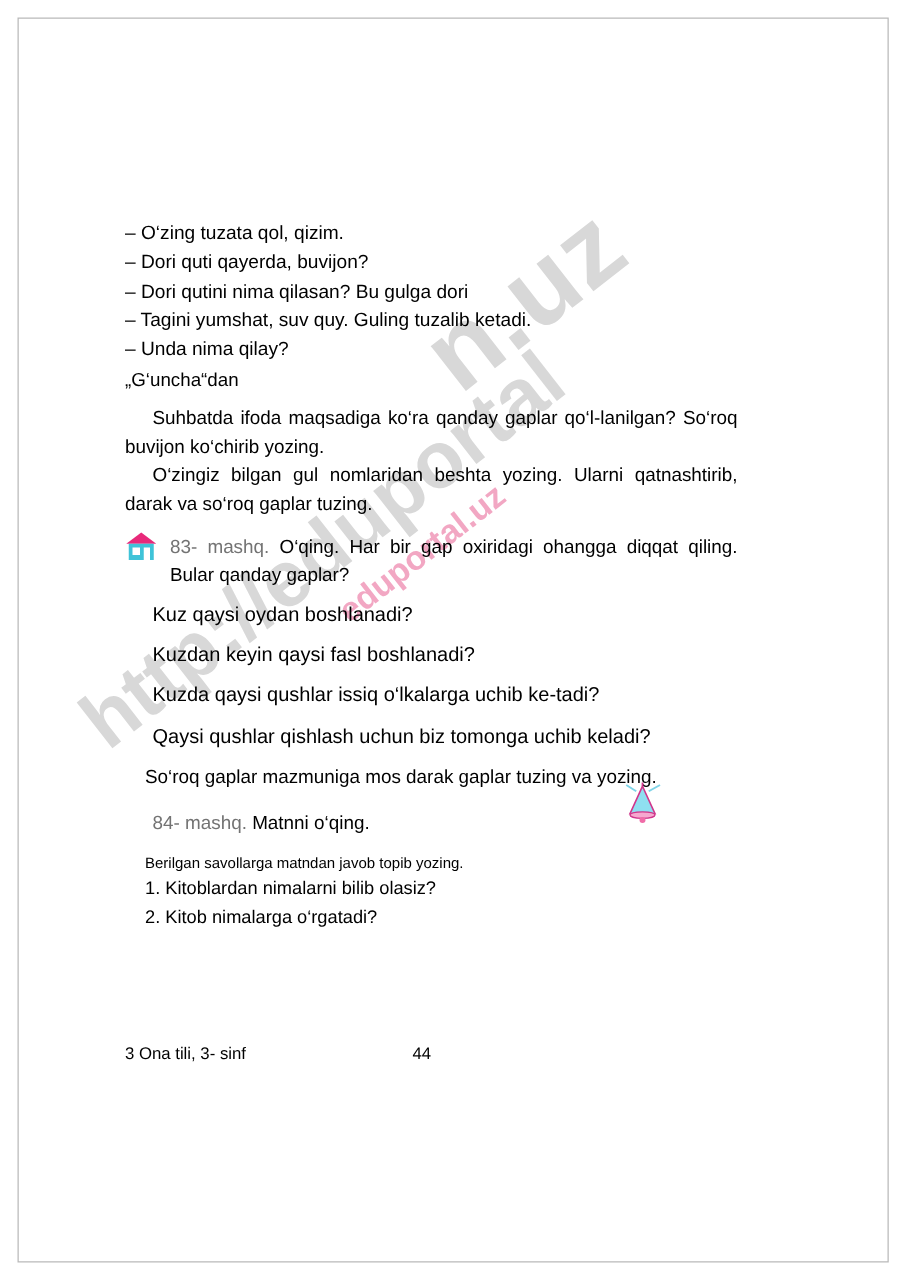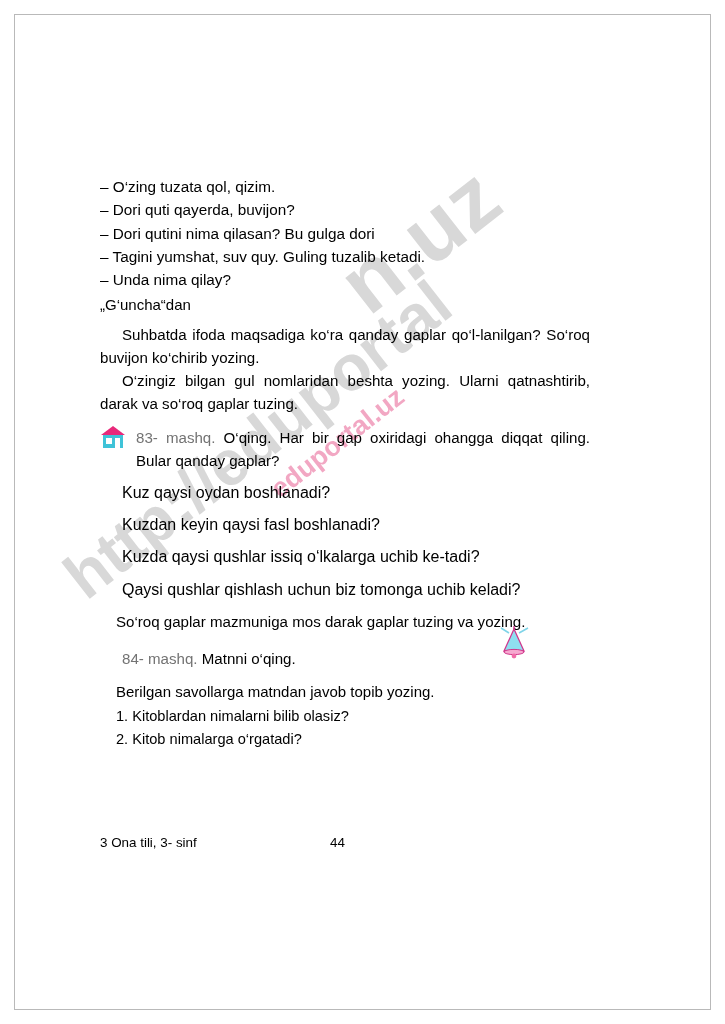--- a/index.html
+++ b/index.html
@@ -155,21 +155,21 @@
   .body-para {
     margin: 9px 0 0 0;
     text-align: justify;
     text-indent: 22px;
     font-size: 16px;
   }
   .task {
     margin: 10px 0 0 0;
     text-align: justify;
     text-indent: 16px;
-    font-size: 15px;
+    font-size: 12px;
   }
   .qlist {
     margin: 1px 0 0 0;
     font-size: 14.6px;
     text-indent: 16px;
   }
 
   
   .bell {
     position: absolute;

